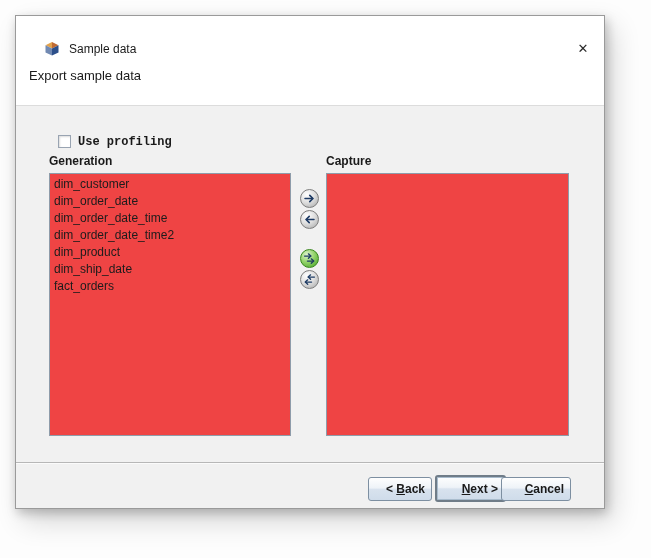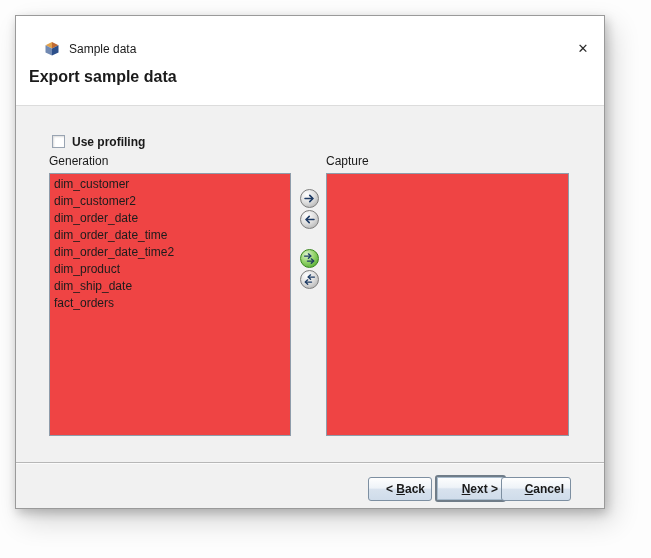--- a/index.html
+++ b/index.html
@@ -16,31 +16,31 @@
   }
   .titlebar { position:absolute; left:0; top:16px; right:0; height:34px;
     display:flex; align-items:center; padding-left:28px; background:#ffffff; }
   .app-icon { width:16px; height:16px; margin-right:9px; flex:0 0 auto; }
   .app-icon svg { display:block; width:16px; height:16px; }
   .title { font-size:12px; color:#1a1a1a; }
   .close-btn { position:absolute; right:11px; top:7px; width:20px; height:20px;
     text-align:center; line-height:20px; font-size:13px; color:#2b2b2b;
     background:transparent; border:none; padding:0; cursor:pointer; }
   .header-label { position:absolute; left:13px; top:52px;
-    font-size:16px; font-weight:bold; color:#1a1a1a; }
+    font-size:13px; font-weight:normal; color:#1a1a1a; }
 
   .content { position:absolute; left:0; top:89px; width:100%; height:359px;
     background:#f1f1f1; border-top:1px solid #dcdcdc; }
 
-  .checkbox-row { position:absolute; left:36px; top:29px; display:flex; align-items:flex-start; cursor:pointer; }
+  .checkbox-row { position:absolute; left:42px; top:29px; display:flex; align-items:flex-start; cursor:pointer;font-family:Liberation Mono, monospace; }
   .checkbox { width:13px; height:13px; background:#ffffff; border:1px solid #99a4b2;
     box-shadow: inset 1px 1px 2px rgba(0,0,0,.14); margin-right:7px; }
   .checkbox-label { font-size:12px; font-weight:bold; color:#1a1a1a; }
 
-  .list-label { position:absolute; top:48px; font-size:12px; font-weight:normal; color:#1a1a1a; }
+  .list-label { position:absolute; top:48px; font-size:12px; font-weight:bold; color:#1a1a1a; }
   .list-label.gen { left:33px; }
   .list-label.cap { left:310px; }
 
   .listbox { position:absolute; top:67px; height:263px; background:#ef4444;
     border:1px solid #8e9caa; overflow:hidden; padding-top:2px; cursor:default; }
   .listbox.gen { left:33px; width:242px; }
   .listbox.cap { left:310px; width:243px; }
   .list-item { font-size:12px; color:#1c1c1c; line-height:17px; padding-left:4px; white-space:nowrap; }
 
   .round { position:absolute; left:284px; width:19px; height:19px; border-radius:50%;
@@ -88,21 +88,20 @@
       <div class="checkbox-row">
         <span class="checkbox"></span>
         <span class="checkbox-label">Use profiling</span>
       </div>
 
       <div class="list-label gen">Generation</div>
       <div class="list-label cap">Capture</div>
 
       <div class="listbox gen">
           <div class="list-item">dim_customer</div>
-          <div class="list-item">dim_customer2</div>
           <div class="list-item">dim_order_date</div>
           <div class="list-item">dim_order_date_time</div>
           <div class="list-item">dim_order_date_time2</div>
           <div class="list-item">dim_product</div>
           <div class="list-item">dim_ship_date</div>
           <div class="list-item">fact_orders</div>
         </div>
       <div class="listbox cap"></div>
 
       <button class="round gray r1">

